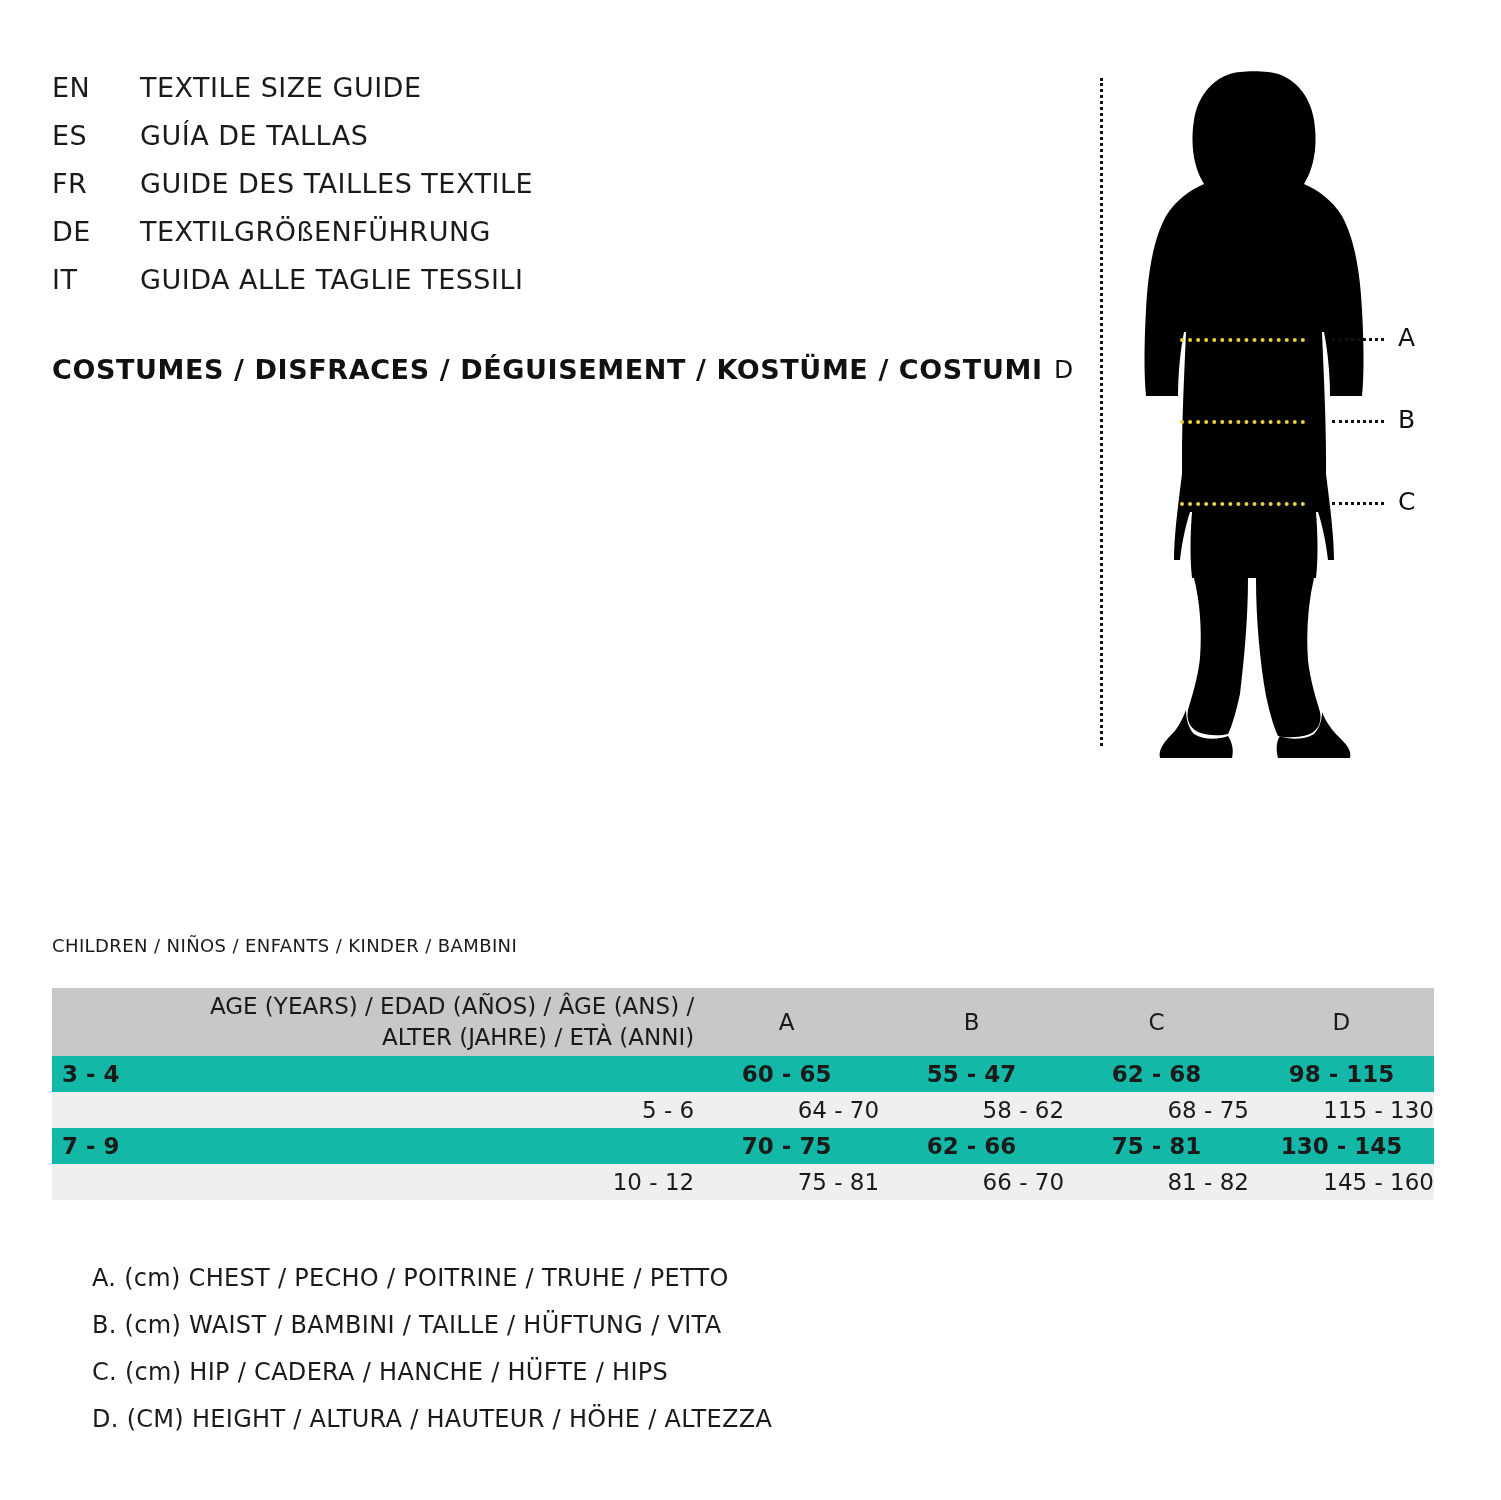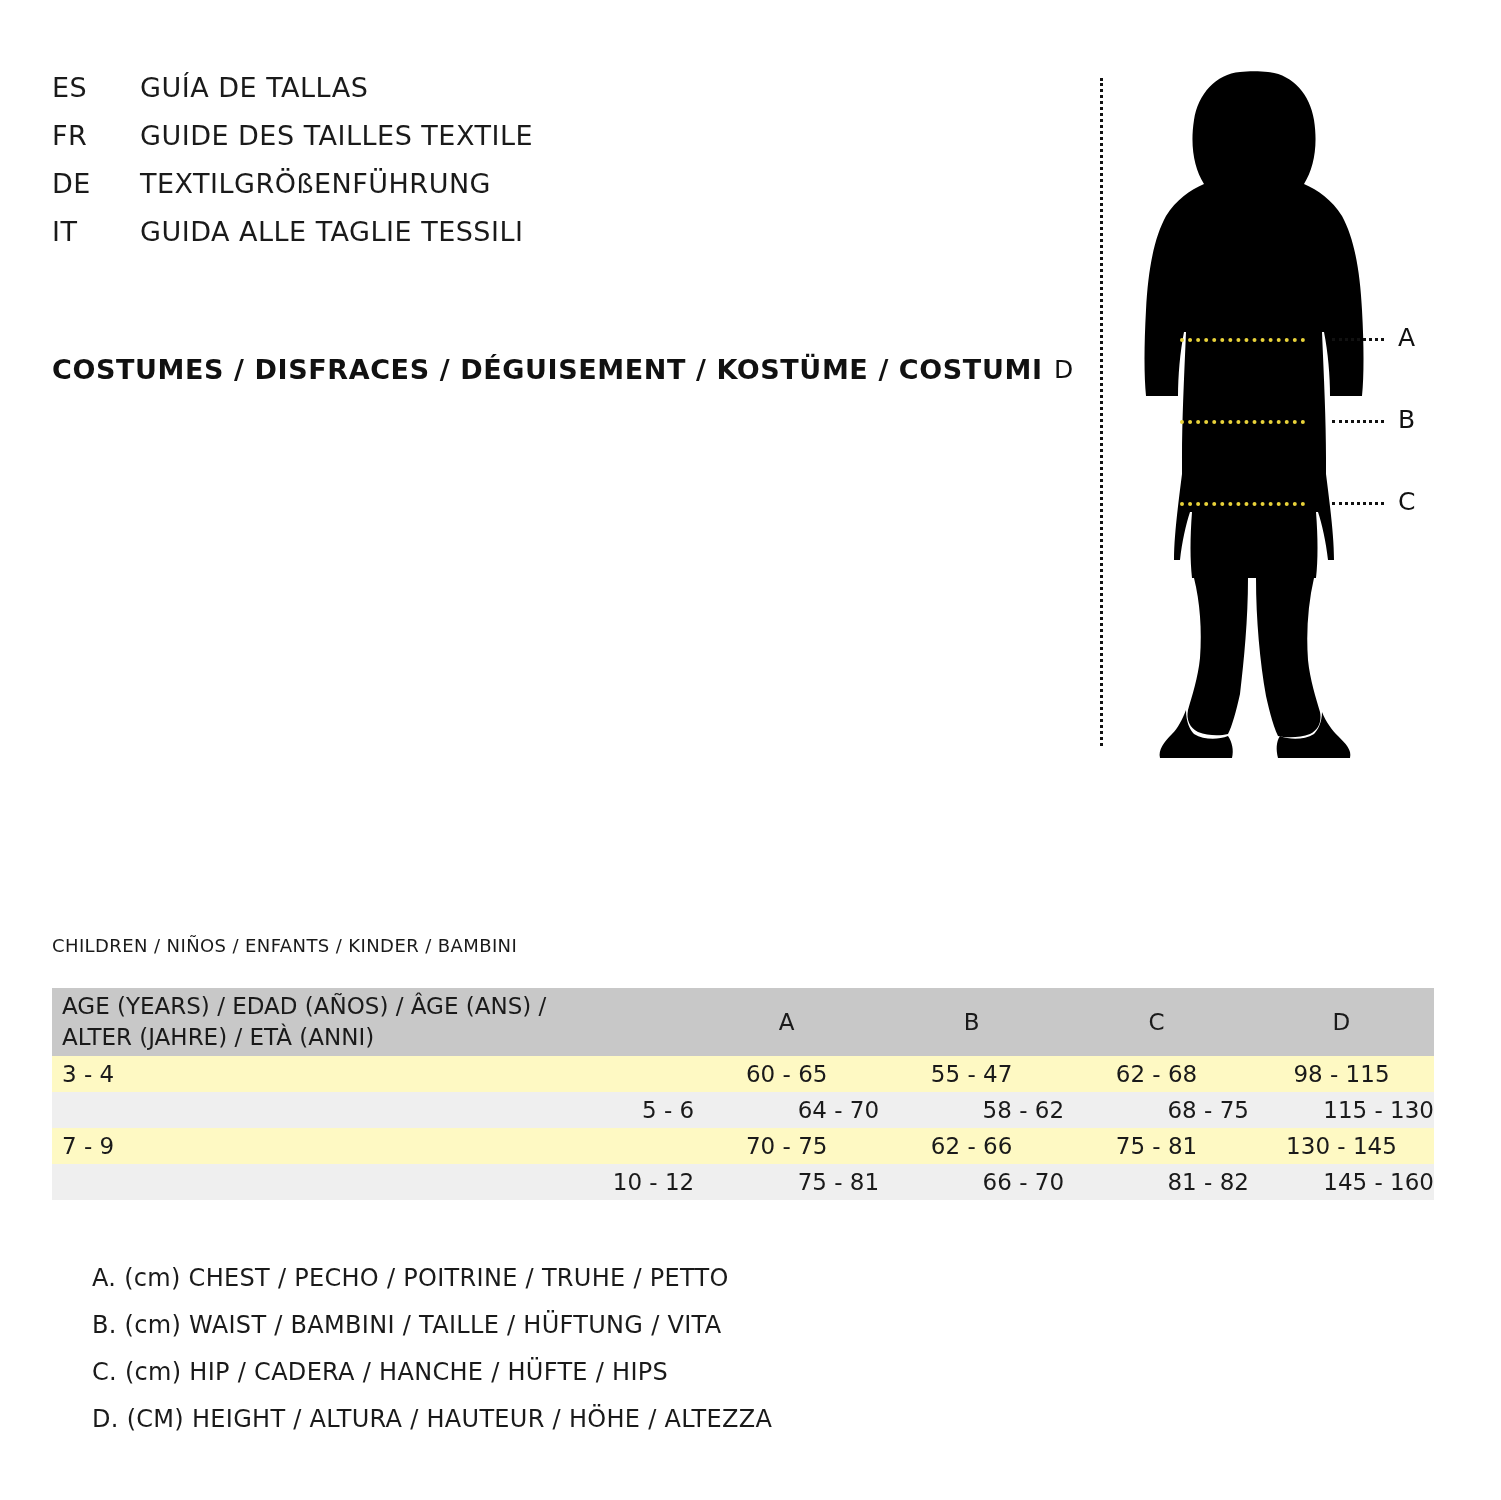--- a/index.html
+++ b/index.html
@@ -129,30 +129,31 @@
     font-weight: normal;
     text-align: center;
     height: 36px;
     vertical-align: middle;
   }
   table.size-table thead th {
     background: #c8c8c8;
     height: 68px;
   }
   table.size-table thead th.col-age {
-    text-align: left;
+    text-align: right;
     padding-left: 10px;
     line-height: 1.35;
   }
   table.size-table tbody td.col-age {
     text-align: left;
     padding-left: 10px;
   }
   table.size-table tbody tr.odd td {
-    background: #fef9c3;
+    background: #14b8a6;
+    font-weight: bold;
   }
   table.size-table tbody tr.even td {
     background: #efefef;
     text-align: right;
   }
   .col-w-age { width: 636px; }
   .col-w-m { width: 186px; }
 
   
   .legend {
@@ -166,20 +167,24 @@
     color: #1a1a1a;
     height: 47px;
     line-height: 47px;
     margin-left: 40px;
   }
 </style>
 </head>
 <body>
 
 <div class="lang-block">
+  <div class="lang-row">
+    <span class="lang-code">EN</span>
+    <span class="lang-text">TEXTILE SIZE GUIDE</span>
+  </div>
   <div class="lang-row">
     <span class="lang-code">ES</span>
     <span class="lang-text">GUÍA DE TALLAS</span>
   </div>
   <div class="lang-row">
     <span class="lang-code">FR</span>
     <span class="lang-text">GUIDE DES TAILLES TEXTILE</span>
   </div>
   <div class="lang-row">
     <span class="lang-code">DE</span>

